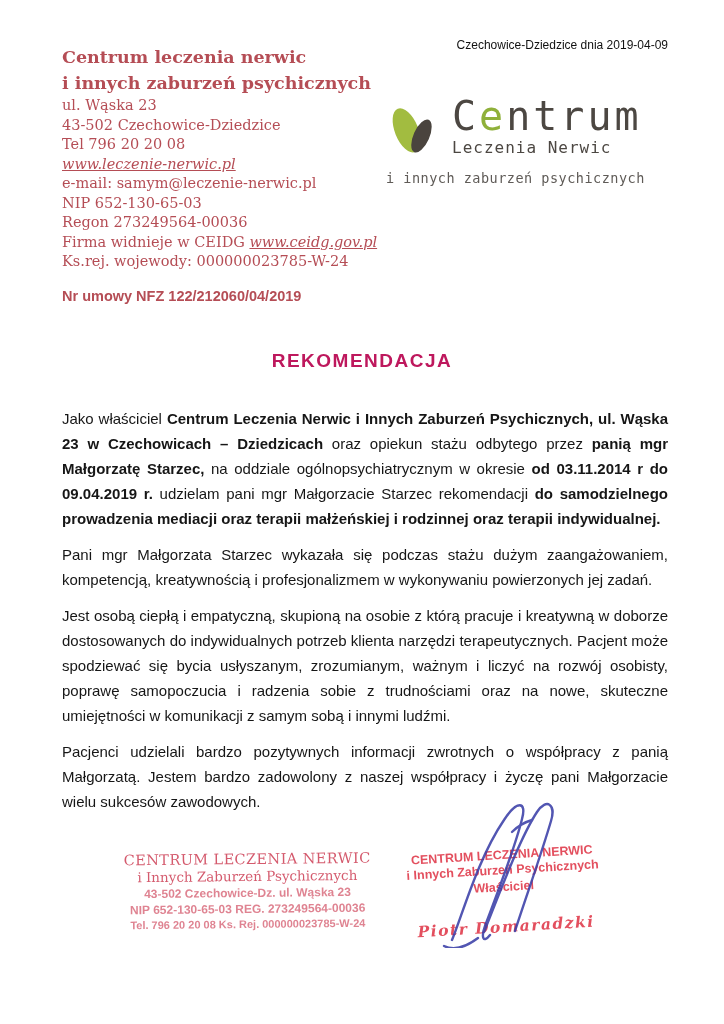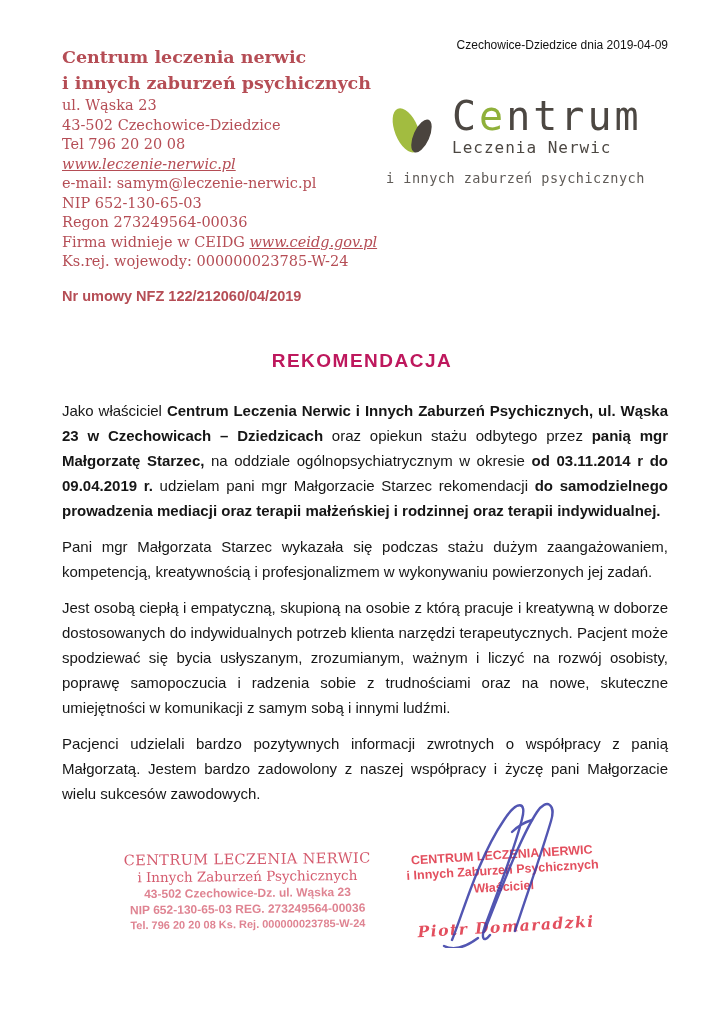--- a/index.html
+++ b/index.html
@@ -53,21 +53,21 @@
     text-align:center;font-weight:700;font-size:19px;letter-spacing:1.5px;
     color:#be185d;
     margin-top:20px;
   }
 
   
   .content{
     position:absolute;left:62px;right:56px;top:398px;
     font-size:15px;line-height:25px;text-align:justify;color:#161616;
   }
-  .content p{margin:0 0 11px 0;}
+  .content p{margin:8px 0 11px 0;}
   .content span.b{font-weight:700;}
 
   
   .stamp-left{
     position:absolute;left:110px;top:850px;width:275px;
     text-align:center;color:rgba(203,54,77,0.82);
     transform:rotate(-0.6deg);
   }
   .stamp-left .s-serif1{font-family:"DejaVu Serif",serif;font-size:14.5px;line-height:18px;letter-spacing:0.4px;}
   .stamp-left .s-serif2{font-family:"DejaVu Serif",serif;font-size:13.5px;line-height:17px;}

